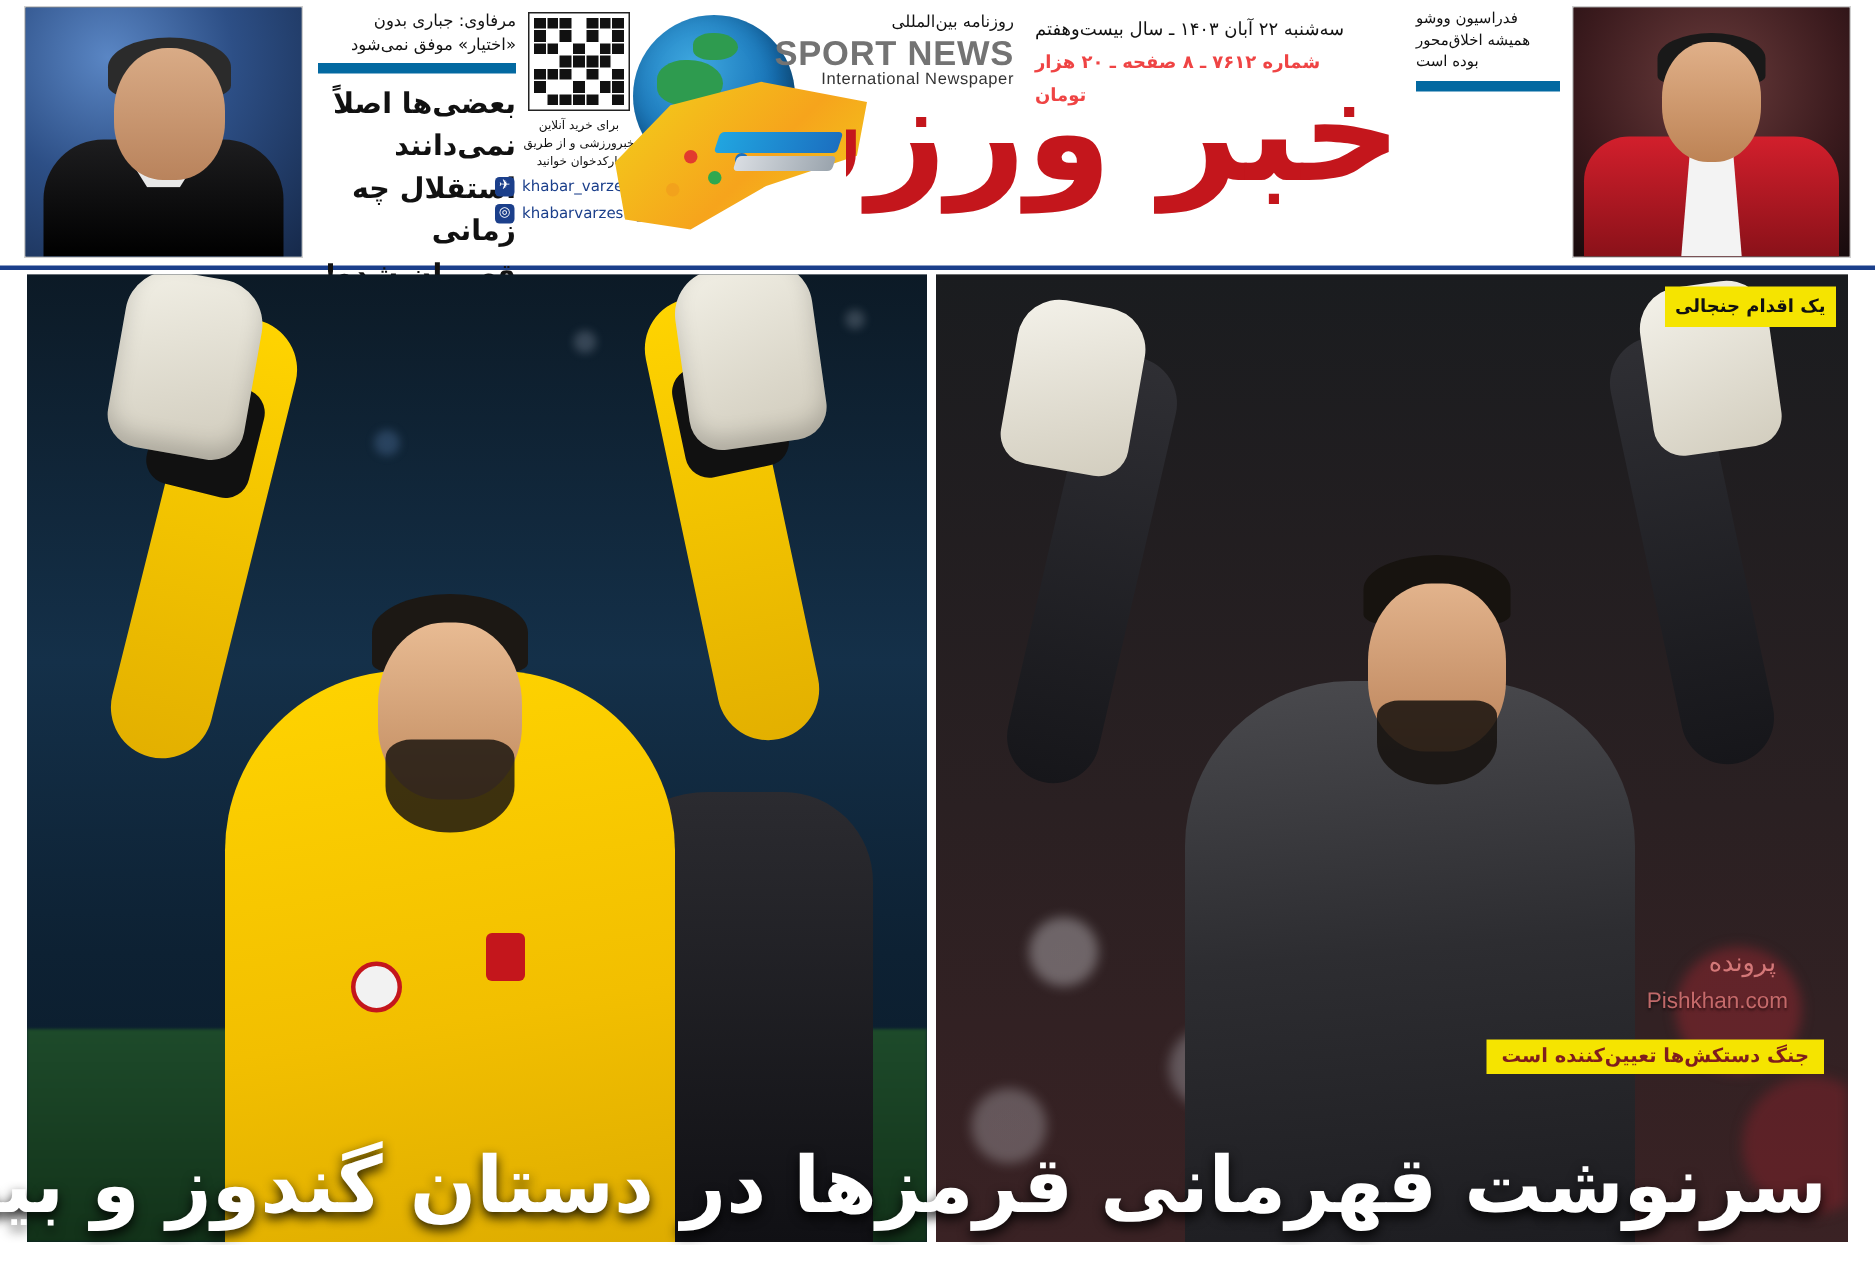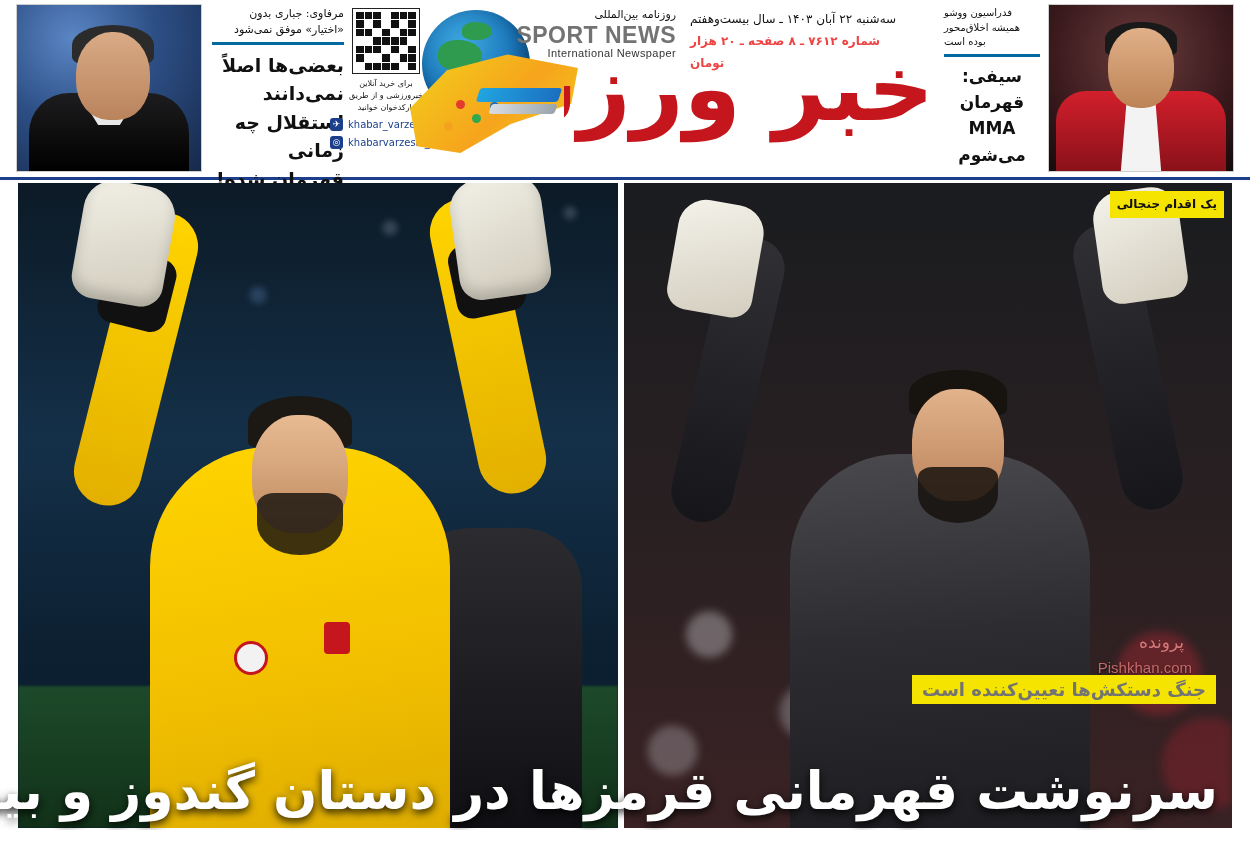--- a/index.html
+++ b/index.html
@@ -106,21 +106,21 @@
   .mh-col-left {
     position: absolute;
     top: 6px; left: 212px;
     width: 132px; height: 166px;
     text-align: right;
     direction: rtl;
   }
   .mh-kicker {
     font-size: 11px; color: #111;
     line-height: 1.45;
-    border-bottom: 3px solid #0369a1;
+    border-bottom: 7px solid #0369a1;
     padding-bottom: 4px;
     margin-bottom: 6px;
   }
   .mh-big-head {
     font-size: 19px;
     font-weight: bold;
     line-height: 1.5;
     color: #111;
   }
 
@@ -449,24 +449,24 @@
     direction: rtl;
     text-align: right;
     color: #ffffff;
     font-size: 24px;
     font-weight: bold;
     line-height: 1.85;
     text-shadow: 0 2px 5px rgba(0,0,0,.85);
   }
   .yellow-strip {
     position: absolute;
-    right: 16px; bottom: 124px;
+    right: 16px; bottom: 112px;
     background: #f5e400;
-    color: #737373;
-    font-size: 18px;
+    color: #7f1d1d;
+    font-size: 13px;
     font-weight: bold;
     padding: 4px 10px;
     direction: rtl;
   }
   .main-title {
     position: absolute;
     right: 14px; bottom: 6px;
     left: 14px;
     direction: rtl;
     text-align: right;
@@ -608,21 +608,20 @@
 
     <div class="mh-issue">
       <div class="line1">سه‌شنبه ۲۲ آبان ۱۴۰۳ ـ سال بیست‌وهفتم</div>
       <div class="line2">شماره ۷۶۱۲ ـ ۸ صفحه ـ ۲۰ هزار تومان</div>
     </div>
 
     <div class="mh-logo">خبر ورزشی</div>
 
     <div class="mh-col-right">
       <div class="mh-kicker">فدراسیون ووشو همیشه اخلاق‌محور بوده است</div>
-      <div class="mh-big-head">سیفی: قهرمان MMA می‌شوم</div>
     </div>
 
     <div class="mh-photo-right">
       <div class="mma-bg"></div>
       <div class="mma-body"></div>
       <div class="mma-vest"></div>
       <div class="mma-hair"></div>
       <div class="mma-head"></div>
     </div>
   </div>

